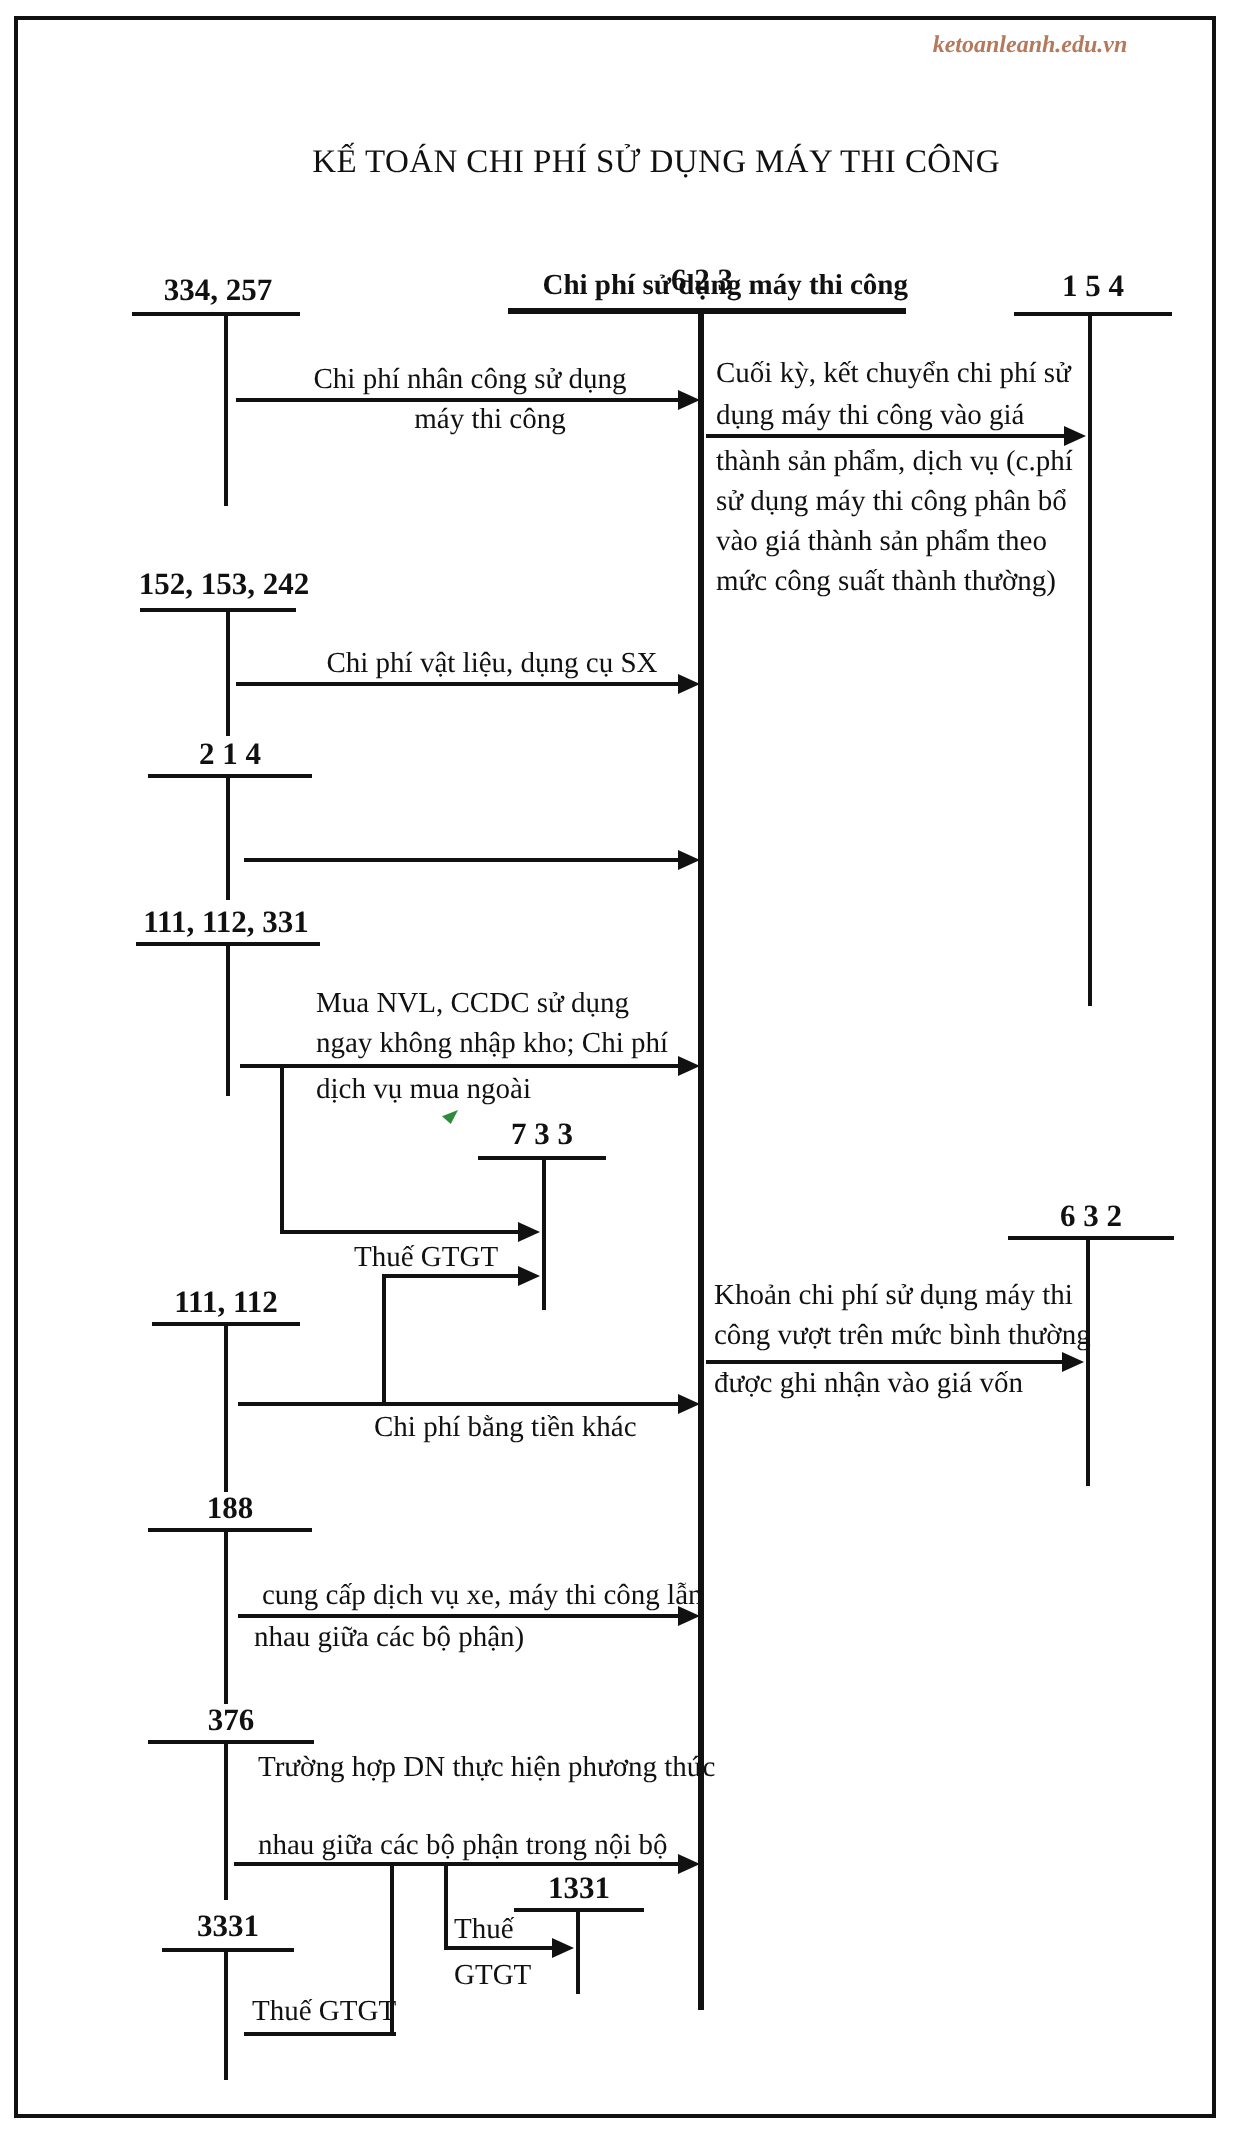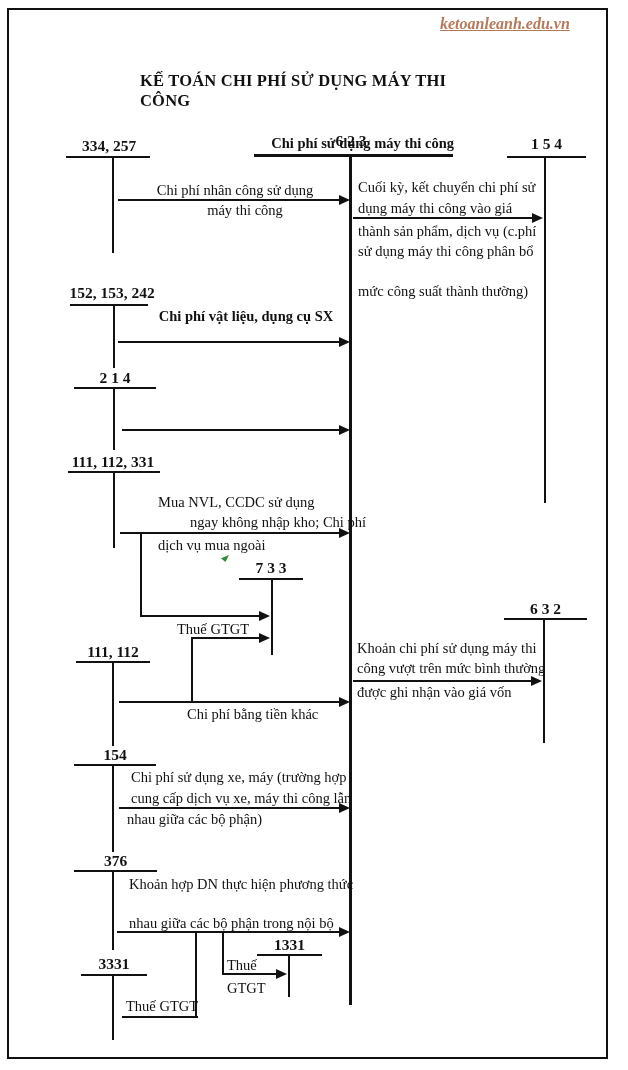--- a/index.html
+++ b/index.html
@@ -13,22 +13,22 @@
   .vline{position:absolute;width:2px;background:#111111;}
   .thick{background:#111111;}
   .arrow{position:absolute;height:2px;background:#111111;}
   .arrow::after{
     content:"";position:absolute;left:100%;top:-4px;width:0;height:0;
     border-left:11px solid #111111;border-top:5px solid transparent;border-bottom:5px solid transparent;
   }
   .acc{position:absolute;font-weight:bold;font-size:15.5px;text-align:center;white-space:nowrap;line-height:1.1;}
   .lbl{position:absolute;font-size:14.5px;white-space:nowrap;line-height:1.15;}
   .ctr{text-align:center;}
-  .title{position:absolute;left:140px;top:71px;width:360px;text-align:left;font-weight:bold;font-size:16.5px;letter-spacing:.2px;}
-  .watermark{position:absolute;left:440px;top:15px;width:150px;text-align:left;font-weight:bold;font-style:italic;font-size:16px;color:#b5795c;text-decoration:underline;}
+  .title{position:absolute;left:140px;top:71px;width:360px;text-align:right;font-weight:normal;font-size:16.5px;letter-spacing:.2px;}
+  .watermark{position:absolute;left:440px;top:15px;width:150px;text-align:center;font-weight:bold;font-style:italic;font-size:12px;color:#b5795c;}
   .acc-name{font-weight:bold;font-size:14.5px;}
   .cursor-mark{position:absolute;left:221px;top:555px;width:8px;height:7px;background:#2e8b3c;
     clip-path:polygon(100% 0,0 45%,55% 100%);}
 </style>
 </head>
 <body>
 
 <div id="canvas">
   <div class="frame"></div>
 
@@ -57,21 +57,21 @@
   <div class="vline" style="left:113px;top:472px;height:76px;"></div>
 
   <div class="acc" style="left:239px;top:559px;width:64px;">7 3 3</div>
   <div class="hline" style="left:239px;top:578px;width:64px;"></div>
   <div class="vline" style="left:271px;top:579px;height:76px;"></div>
 
   <div class="acc" style="left:76px;top:643px;width:74px;">111, 112</div>
   <div class="hline" style="left:76px;top:661px;width:74px;"></div>
   <div class="vline" style="left:112px;top:662px;height:84px;"></div>
 
-  <div class="acc" style="left:74px;top:746px;width:82px;">154</div>
+  <div class="acc" style="left:74px;top:746px;width:82px;">188</div>
   <div class="hline" style="left:74px;top:764px;width:82px;"></div>
   <div class="vline" style="left:112px;top:765px;height:87px;"></div>
 
   <div class="acc" style="left:74px;top:852px;width:83px;">376</div>
   <div class="hline" style="left:74px;top:870px;width:83px;"></div>
   <div class="vline" style="left:112px;top:871px;height:79px;"></div>
 
   <div class="acc" style="left:81px;top:955px;width:66px;">3331</div>
   <div class="hline" style="left:81px;top:974px;width:66px;"></div>
   <div class="vline" style="left:112px;top:975px;height:65px;"></div>
@@ -85,62 +85,62 @@
   <div class="vline" style="left:544px;top:157px;height:346px;"></div>
 
   <div class="acc" style="left:504px;top:600px;width:83px;text-align:center;">6 3 2</div>
   <div class="hline" style="left:504px;top:618px;width:83px;"></div>
   <div class="vline" style="left:543px;top:619px;height:124px;"></div>
 
   <div class="lbl ctr" style="left:135px;top:182px;width:200px;">Chi phí nhân công sử dụng</div>
   <div class="arrow" style="left:118px;top:199px;width:221px;"></div>
   <div class="lbl ctr" style="left:145px;top:202px;width:200px;">máy thi công</div>
 
-  <div class="lbl ctr" style="left:146px;top:308px;width:200px;font-weight:bold;">Chi phí vật liệu, dụng cụ SX</div>
+  <div class="lbl ctr" style="left:146px;top:324px;width:200px;">Chi phí vật liệu, dụng cụ SX</div>
   <div class="arrow" style="left:118px;top:341px;width:221px;"></div>
 
   <div class="arrow" style="left:122px;top:429px;width:217px;"></div>
 
   <div class="lbl" style="left:158px;top:494px;">Mua NVL, CCDC sử dụng</div>
-  <div class="lbl" style="left:158px;top:514px;margin-left:32px;">ngay không nhập kho; Chi phí</div>
+  <div class="lbl" style="left:158px;top:514px;">ngay không nhập kho; Chi phí</div>
   <div class="arrow" style="left:120px;top:532px;width:219px;"></div>
   <div class="lbl" style="left:158px;top:537px;">dịch vụ mua ngoài</div>
   <div class="cursor-mark"></div>
 
   <div class="vline" style="left:140px;top:533px;height:84px;"></div>
   <div class="arrow" style="left:140px;top:615px;width:119px;"></div>
   <div class="lbl" style="left:177px;top:621px;">Thuế GTGT</div>
   <div class="arrow" style="left:191px;top:637px;width:68px;"></div>
   <div class="vline" style="left:191px;top:638px;height:65px;"></div>
 
   <div class="arrow" style="left:119px;top:701px;width:220px;"></div>
   <div class="lbl" style="left:187px;top:706px;">Chi phí bằng tiền khác</div>
 
-  <div class="lbl" style="left:131px;top:769px;">Chi phí sử dụng xe, máy (trường hợp</div>
   <div class="lbl" style="left:131px;top:790px;">cung cấp dịch vụ xe, máy thi công lẫn</div>
   <div class="arrow" style="left:119px;top:807px;width:220px;"></div>
   <div class="lbl" style="left:127px;top:811px;">nhau giữa các bộ phận)</div>
 
-  <div class="lbl" style="left:129px;top:876px;">Khoản hợp DN thực hiện phương thức</div>
+  <div class="lbl" style="left:129px;top:876px;">Trường hợp DN thực hiện phương thức</div>
   <div class="lbl" style="left:129px;top:915px;">nhau giữa các bộ phận trong nội bộ</div>
   <div class="arrow" style="left:117px;top:931px;width:222px;"></div>
 
   <div class="vline" style="left:222px;top:932px;height:43px;"></div>
   <div class="lbl" style="left:227px;top:957px;">Thuế</div>
   <div class="arrow" style="left:222px;top:973px;width:54px;"></div>
   <div class="lbl" style="left:227px;top:980px;">GTGT</div>
 
   <div class="vline" style="left:195px;top:932px;height:86px;"></div>
   <div class="lbl" style="left:126px;top:998px;">Thuế GTGT</div>
   <div class="hline" style="left:122px;top:1016px;width:76px;"></div>
 
   <div class="lbl" style="left:358px;top:179px;">Cuối kỳ, kết chuyển chi phí sử</div>
   <div class="lbl" style="left:358px;top:200px;">dụng máy thi công vào giá</div>
   <div class="arrow" style="left:353px;top:217px;width:179px;"></div>
   <div class="lbl" style="left:358px;top:223px;">thành sản phẩm, dịch vụ (c.phí</div>
   <div class="lbl" style="left:358px;top:243px;">sử dụng máy thi công phân bổ</div>
+  <div class="lbl" style="left:358px;top:263px;">vào giá thành sản phẩm theo</div>
   <div class="lbl" style="left:358px;top:283px;">mức công suất thành thường)</div>
 
   <div class="lbl" style="left:357px;top:640px;">Khoản chi phí sử dụng máy thi</div>
   <div class="lbl" style="left:357px;top:660px;">công vượt trên mức bình thường</div>
   <div class="arrow" style="left:353px;top:680px;width:178px;"></div>
   <div class="lbl" style="left:357px;top:684px;">được ghi nhận vào giá vốn</div>
 </div>
 
 </body></html>

